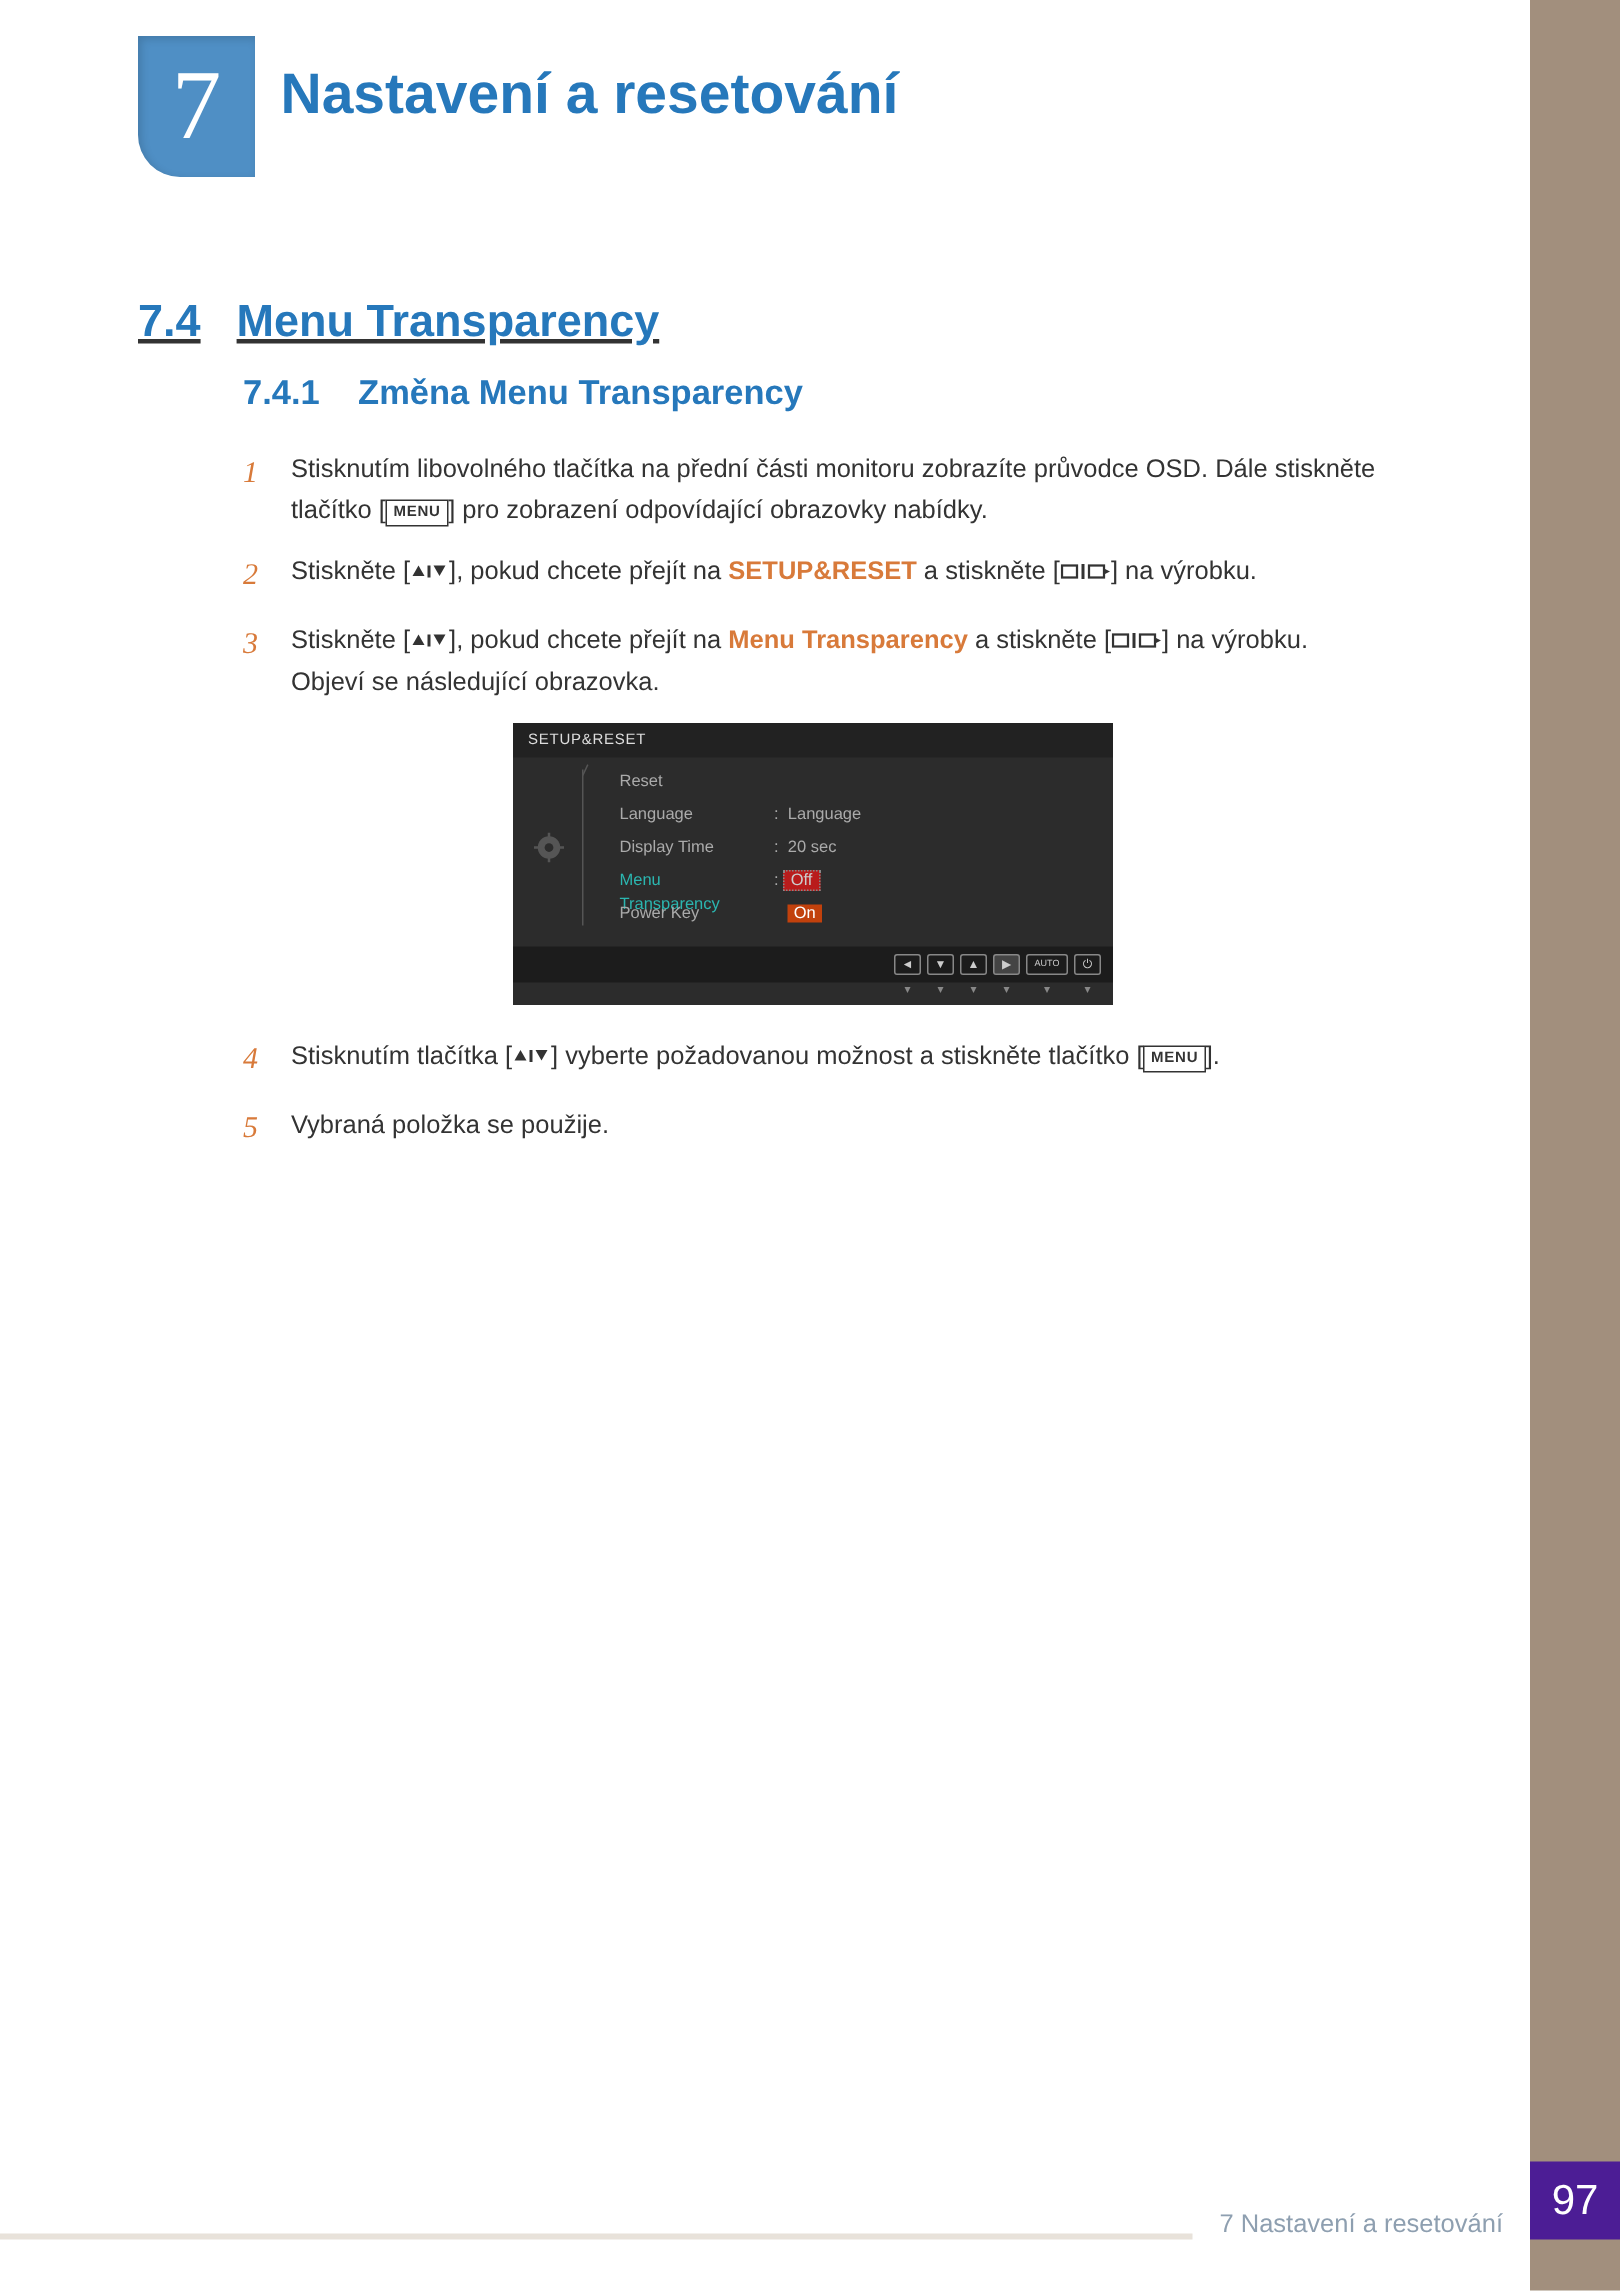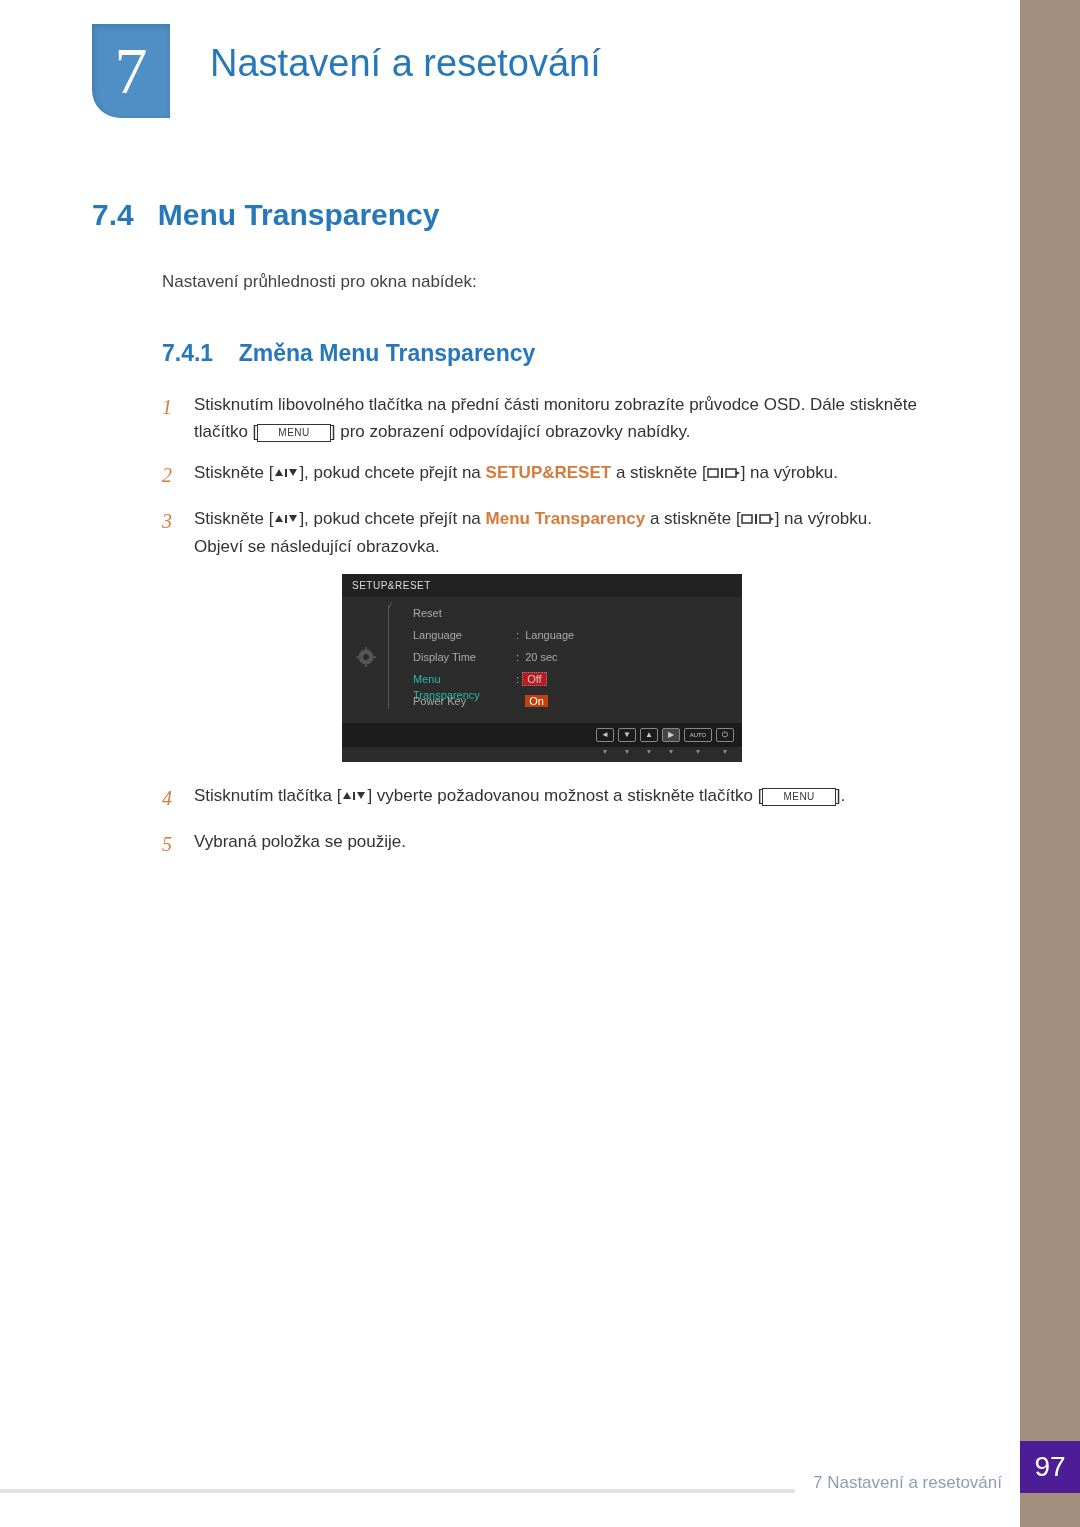--- a/index.html
+++ b/index.html
@@ -35,36 +35,37 @@
   .chapter-tab .num {
     color: #fff;
     font-size: 66px;
     font-weight: 400;
     font-family: Georgia, 'Times New Roman', serif;
     line-height: 1;
   }
   .chapter-title {
     position: absolute;
     top: 42px;
-    left: 210px;
+    left: 187px;
     font-size: 38px;
     color: #2678bb;
-    font-weight: 400;
+    font-weight: 700;
   }
   .content {
     position: absolute;
     top: 198px;
     left: 92px;
     width: 830px;
   }
   .sec-row {
     display: flex;
     align-items: flex-start;
     gap: 24px;
-    margin-bottom: 40px;
+    margin-bottom: 16px;
+    text-decoration: underline;
   }
   .sec-num {
     color: #2678bb;
     font-size: 30px;
     font-weight: 700;
   }
   .sec-title {
     color: #2678bb;
     font-size: 30px;
     font-weight: 700;
@@ -98,23 +99,23 @@
     color: #d87a3a;
     font-size: 20px;
     font-family: Georgia, serif;
     min-width: 16px;
   }
   .step-text { flex: 1; }
   .hl { color: #d87a3a; font-weight: 700; }
   .menu-key {
     display: inline-block;
     border: 1px solid #333;
-    padding: 0 20px;
+    padding: 0 4px;
     font-size: 10px;
-    font-weight: 400;
+    font-weight: 700;
     letter-spacing: 0.5px;
     vertical-align: 1px;
   }
   .arrows {
     display: inline-flex;
     align-items: center;
     vertical-align: -1px;
   }
   .arrows svg { width: 26px; height: 12px; }
   .rect-icons {
@@ -268,21 +269,20 @@
 </div>
 <div class="chapter-title">Nastavení a resetování</div>
 
 <div class="content">
 
   <div class="sec-row">
     <span class="sec-num">7.4</span>
     <span class="sec-title">Menu Transparency</span>
   </div>
 
-  <div class="intro">Nastavení průhlednosti pro okna nabídek:</div>
 
   <div class="subsec">
     <span>7.4.1</span>
     <span>&nbsp;&nbsp;</span>
     <span>Změna Menu Transparency</span>
   </div>
 
   <div class="steps">
 
     <div class="step">

